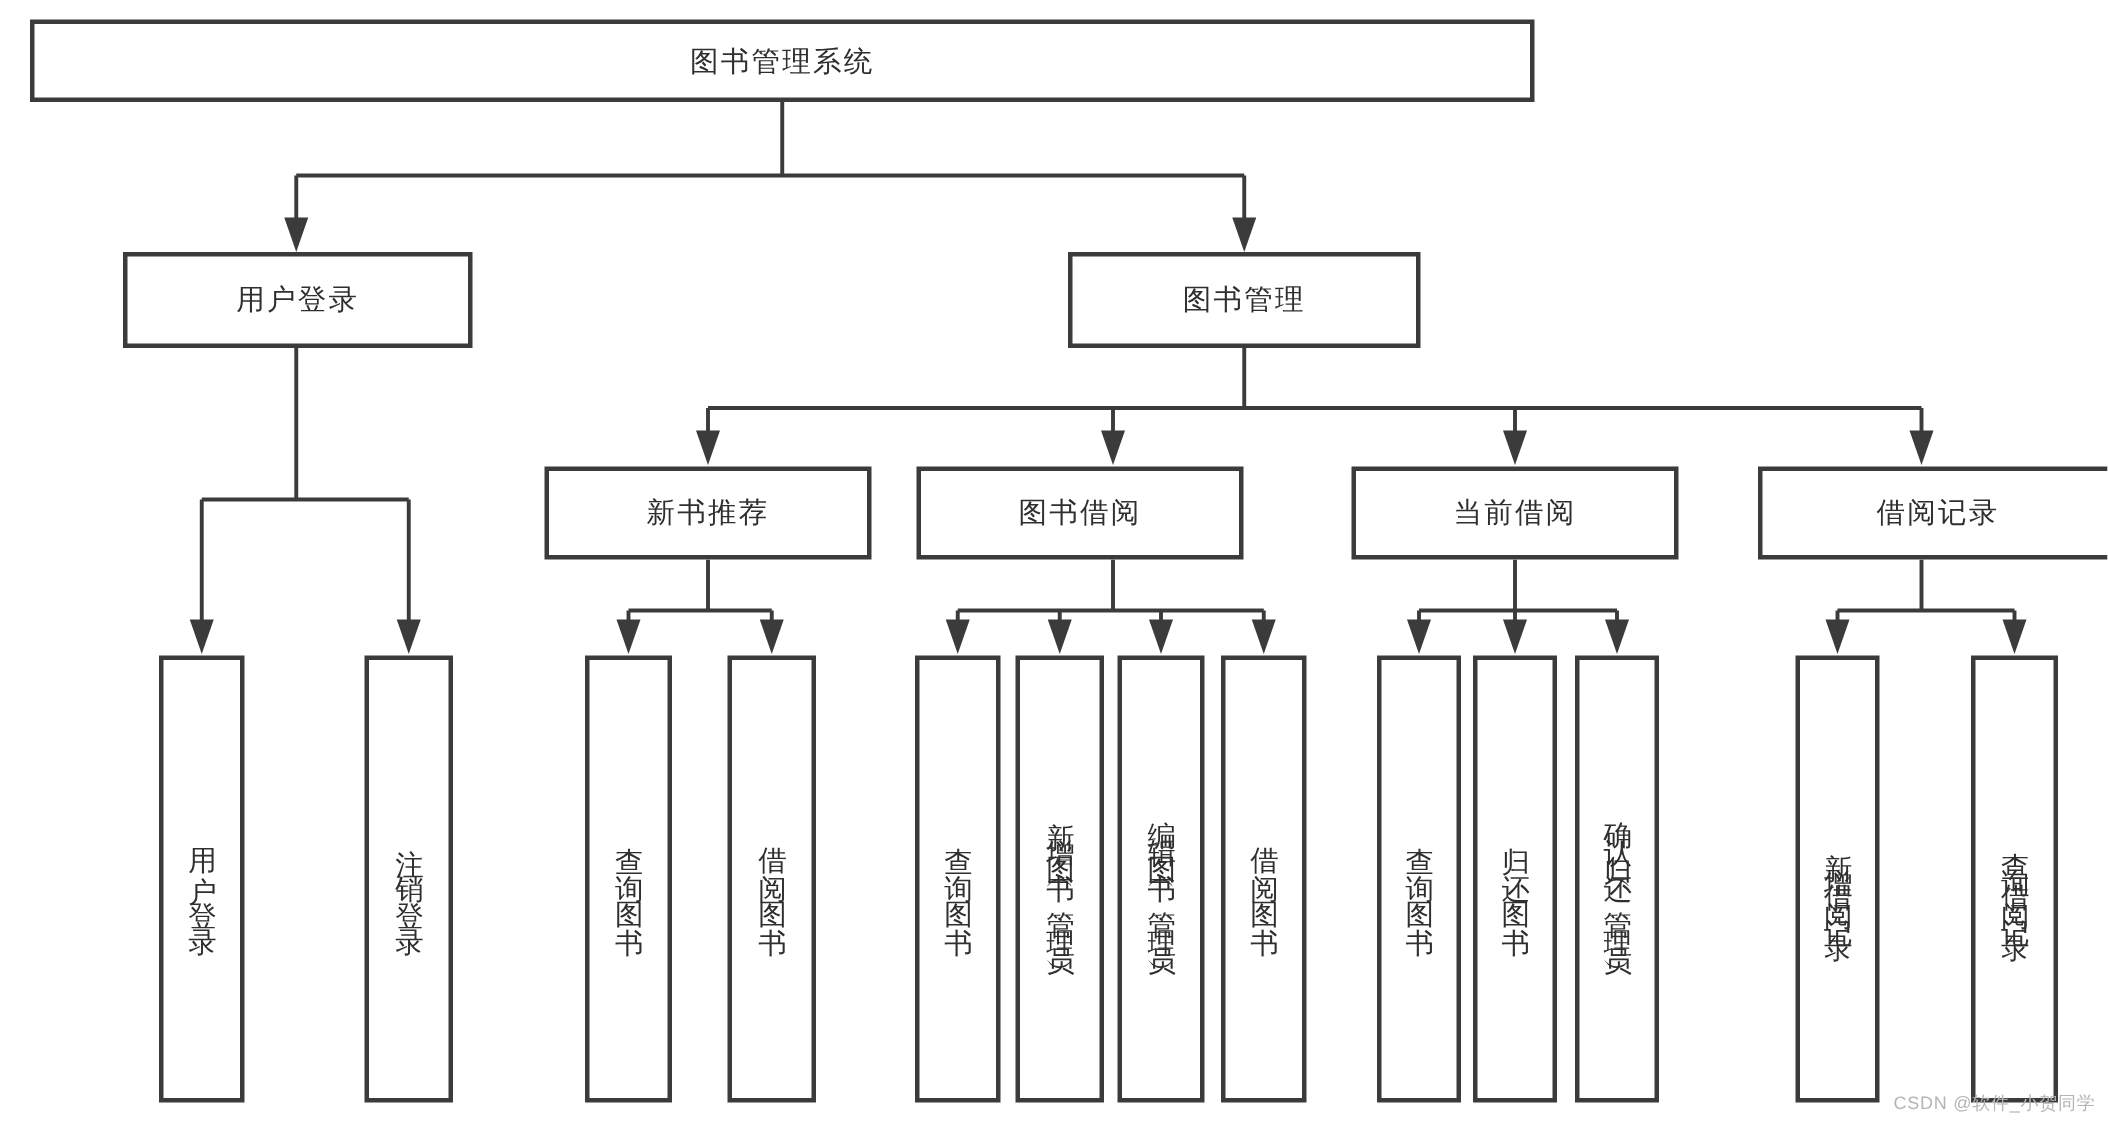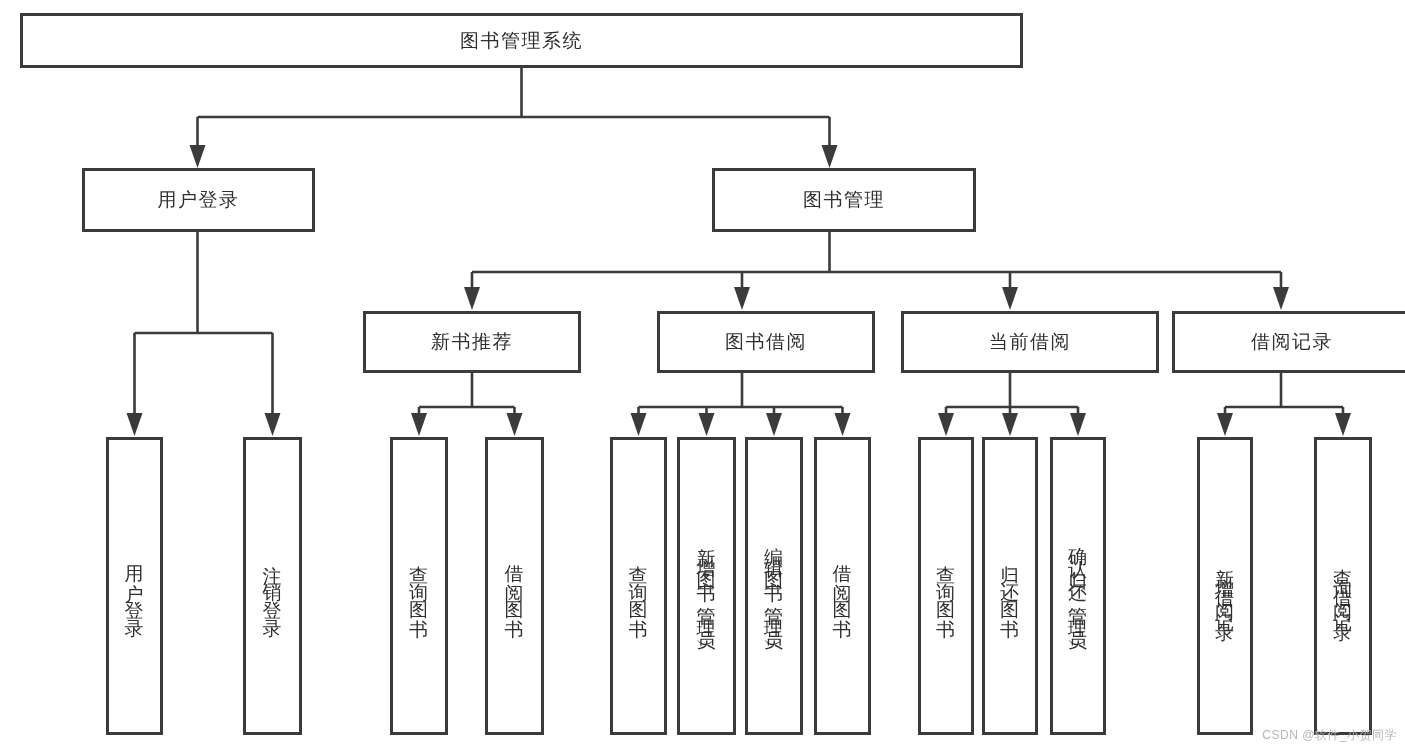--- a/index.html
+++ b/index.html
@@ -96,31 +96,31 @@
     </g>
   </svg>
 
   <div class="box lvl1">
     <span class="hlabel">图书管理系统</span>
   </div>
 
   <div class="box lvl2" style="left:82px;width:233px;">
     <span class="hlabel">用户登录</span>
   </div>
-  <div class="box lvl2" style="left:712px;width:264px;">
+  <div class="box lvl2" style="left:712px;width:235px;">
     <span class="hlabel">图书管理</span>
   </div>
 
   <div class="box lvl3" style="left:363px;width:218px;">
     <span class="hlabel">新书推荐</span>
   </div>
-  <div class="box lvl3" style="left:657px;width:218px;">
+  <div class="box lvl3" style="left:611px;width:218px;">
     <span class="hlabel">图书借阅</span>
   </div>
-  <div class="box lvl3" style="left:901px;width:258px;">
+  <div class="box lvl3" style="left:901px;width:218px;">
     <span class="hlabel">当前借阅</span>
   </div>
   <div class="box lvl3" style="left:1172px;width:240px;">
     <span class="hlabel">借阅记录</span>
   </div>
 
   <div class="box leaf" style="left:106px;width:57px;">
     <span class="vtext" style="letter-spacing: 18px;">用户登录</span>
   </div>
   <div class="box leaf" style="left:243px;width:59px;">

